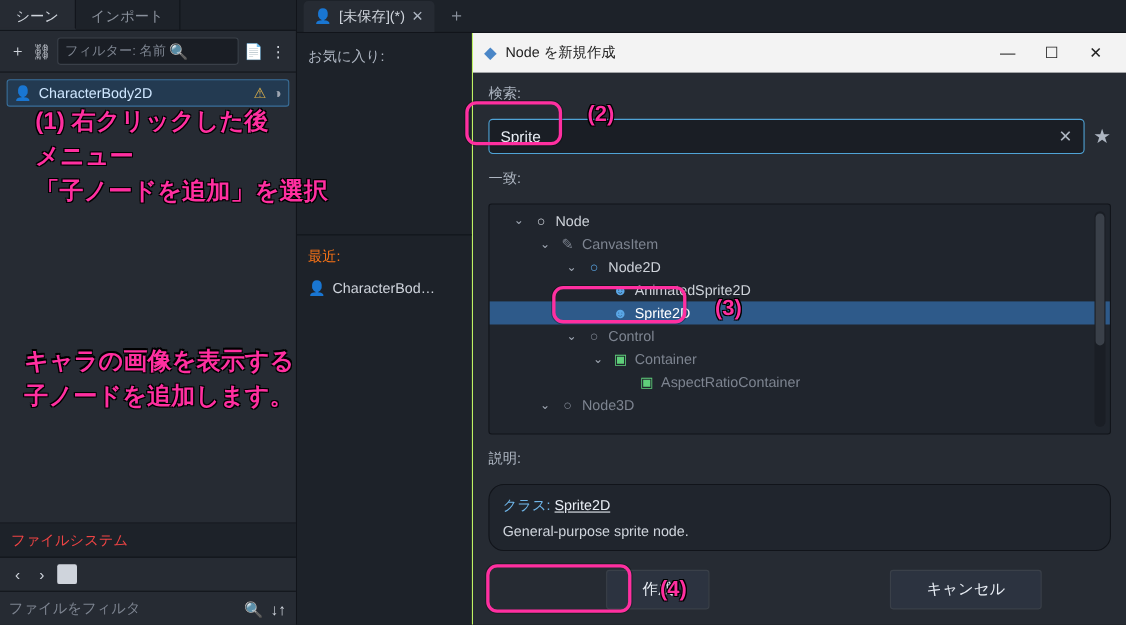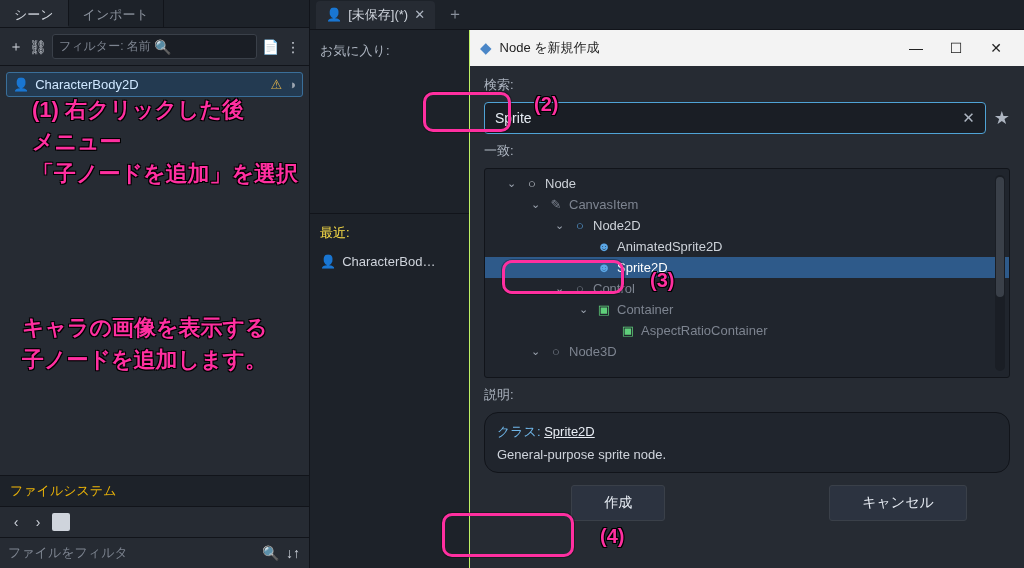--- a/index.html
+++ b/index.html
@@ -9,21 +9,21 @@
     color: #cdd2d9;
     width: 1024px;
     height: 568px;
     overflow: hidden;
     font-size: 13px;
     position: relative;
   }
   .app { display:flex; width:100%; height:100%; }
   
   .left-col {
-    width:310px;
+    width:270px;
     display:flex;
     flex-direction:column;
     background:#262b33;
     border-right:1px solid #11141a;
   }
   .dock-tabs { display:flex; background:#1d2229; border-bottom:1px solid #11141a; height:28px; }
   .dock-tab {
     padding:6px 14px 4px 14px; font-size:13px; color:#8a919c;
     border-right:1px solid #11141a;
   }
@@ -43,33 +43,33 @@
     display:flex; align-items:center; gap:6px; padding:4px 6px;
     background:#1f5a8c55; border:1px solid #3a6f9a; border-radius:3px;
     color:#cfe7ff; font-size:13px;
   }
   .spacer { flex:1; }
   .warn { color:#e0b24a; }
   .eye { color:#9ea6b2; }
   .recent-area { flex:1; min-height:0; }
   .fs-panel { border-top:1px solid #11141a; background:#262b33; }
   .fs-title {
-    background:#1d2229; padding:6px 10px; font-size:13px; color:#eab308;
+    background:#1d2229; padding:6px 10px; font-size:13px; color:#ef4444;
     border-bottom:1px solid #11141a;
   }
   .fs-path {
     display:flex; align-items:center; gap:6px; padding:6px 8px;
     border-bottom:1px solid #11141a;
   }
   .fs-path .pathbox {
     flex:1; background:#1a1e25; border:1px solid #3a4049; border-radius:3px;
     padding:3px 6px; color:#cfd4dc; font-size:12px;
   }
   .sq { width:18px; height:18px; background:#cfd4dc; border-radius:2px; }
-  .fs-filter { display:flex; align-items:center; gap:6px; padding:6px 8px; color:#8a919c;}
+  .fs-filter { display:flex; align-items:flex-end; gap:6px; padding:6px 8px; color:#8a919c;}
   .fs-filter .pathbox { flex:1; }
 
   
   .main { flex:1; display:flex; flex-direction:column; background:#1d2229; }
   .main-tabs {
     display:flex; align-items:center; background:#1d2229; height:30px;
     border-bottom:1px solid #11141a; gap:2px; padding-left:6px;
   }
   .main-tab {
     display:flex; align-items:center; gap:6px; padding:5px 10px;
@@ -78,34 +78,34 @@
   .tab-close { color:#aeb6c2; font-size:13px; }
   .tab-add { color:#8a919c; padding:0 10px; font-size:16px; }
 
   .body-area { flex:1; display:flex; }
   .favorites-col {
     width:160px; background:#1d2229; border-right:1px solid #bef264;
     display:flex; flex-direction:column;
   }
   .fav-label { padding:12px 10px 6px 10px; color:#aeb6c2; font-size:13px;}
   .fav-space { flex:1; }
-  .recent-label { padding:10px 10px 6px 10px; color:#fde047; border-top:1px solid #11141a;}
+  .recent-label { padding:10px 10px 6px 10px; color:#f97316; border-top:1px solid #11141a;}
   .recent-item { padding:6px 10px; display:flex; align-items:center; gap:6px; font-size:13px; color:#cfd4dc;}
   .blue-ico { color:#5aa7e6; }
 
   
   .dialog-wrap { flex:1; display:flex; flex-direction:column; background:#262b33; position:relative;}
   .dialog-title {
     background:#f3f3f3; color:#222; height:36px; display:flex; align-items:center;
     padding:0 10px; gap:8px; font-size:13px;
   }
   .title-ico { color:#4a86c7; font-size:15px; }
   .win-btns { margin-left:auto; display:flex; gap:20px; font-size:14px; padding-right:8px;}
   .win-btn { width:20px; text-align:center; }
-  .dialog-body { flex:1; padding:10px 14px 12px 14px; display:flex; flex-direction:column; gap:8px; overflow:hidden;}
+  .dialog-body { flex:1; padding:10px 14px 12px 14px; display:flex; flex-direction:column; gap:8px; overflow:hidden;justify-content:space-between;}
   .lbl { font-size:13px; color:#aeb6c2; }
   .search-row { display:flex; align-items:center; gap:8px; }
   .search-box {
     flex:1; background:#1a1e25; border:1px solid #4fa3d6; border-radius:4px;
     padding:6px 10px; display:flex; align-items:center; gap:8px; color:#e8edf4;
     font-size:14px;
   }
   .search-box input {
     background:transparent; border:none; outline:none; color:#e8edf4; font-size:14px; flex:1;
     font-family:inherit;

